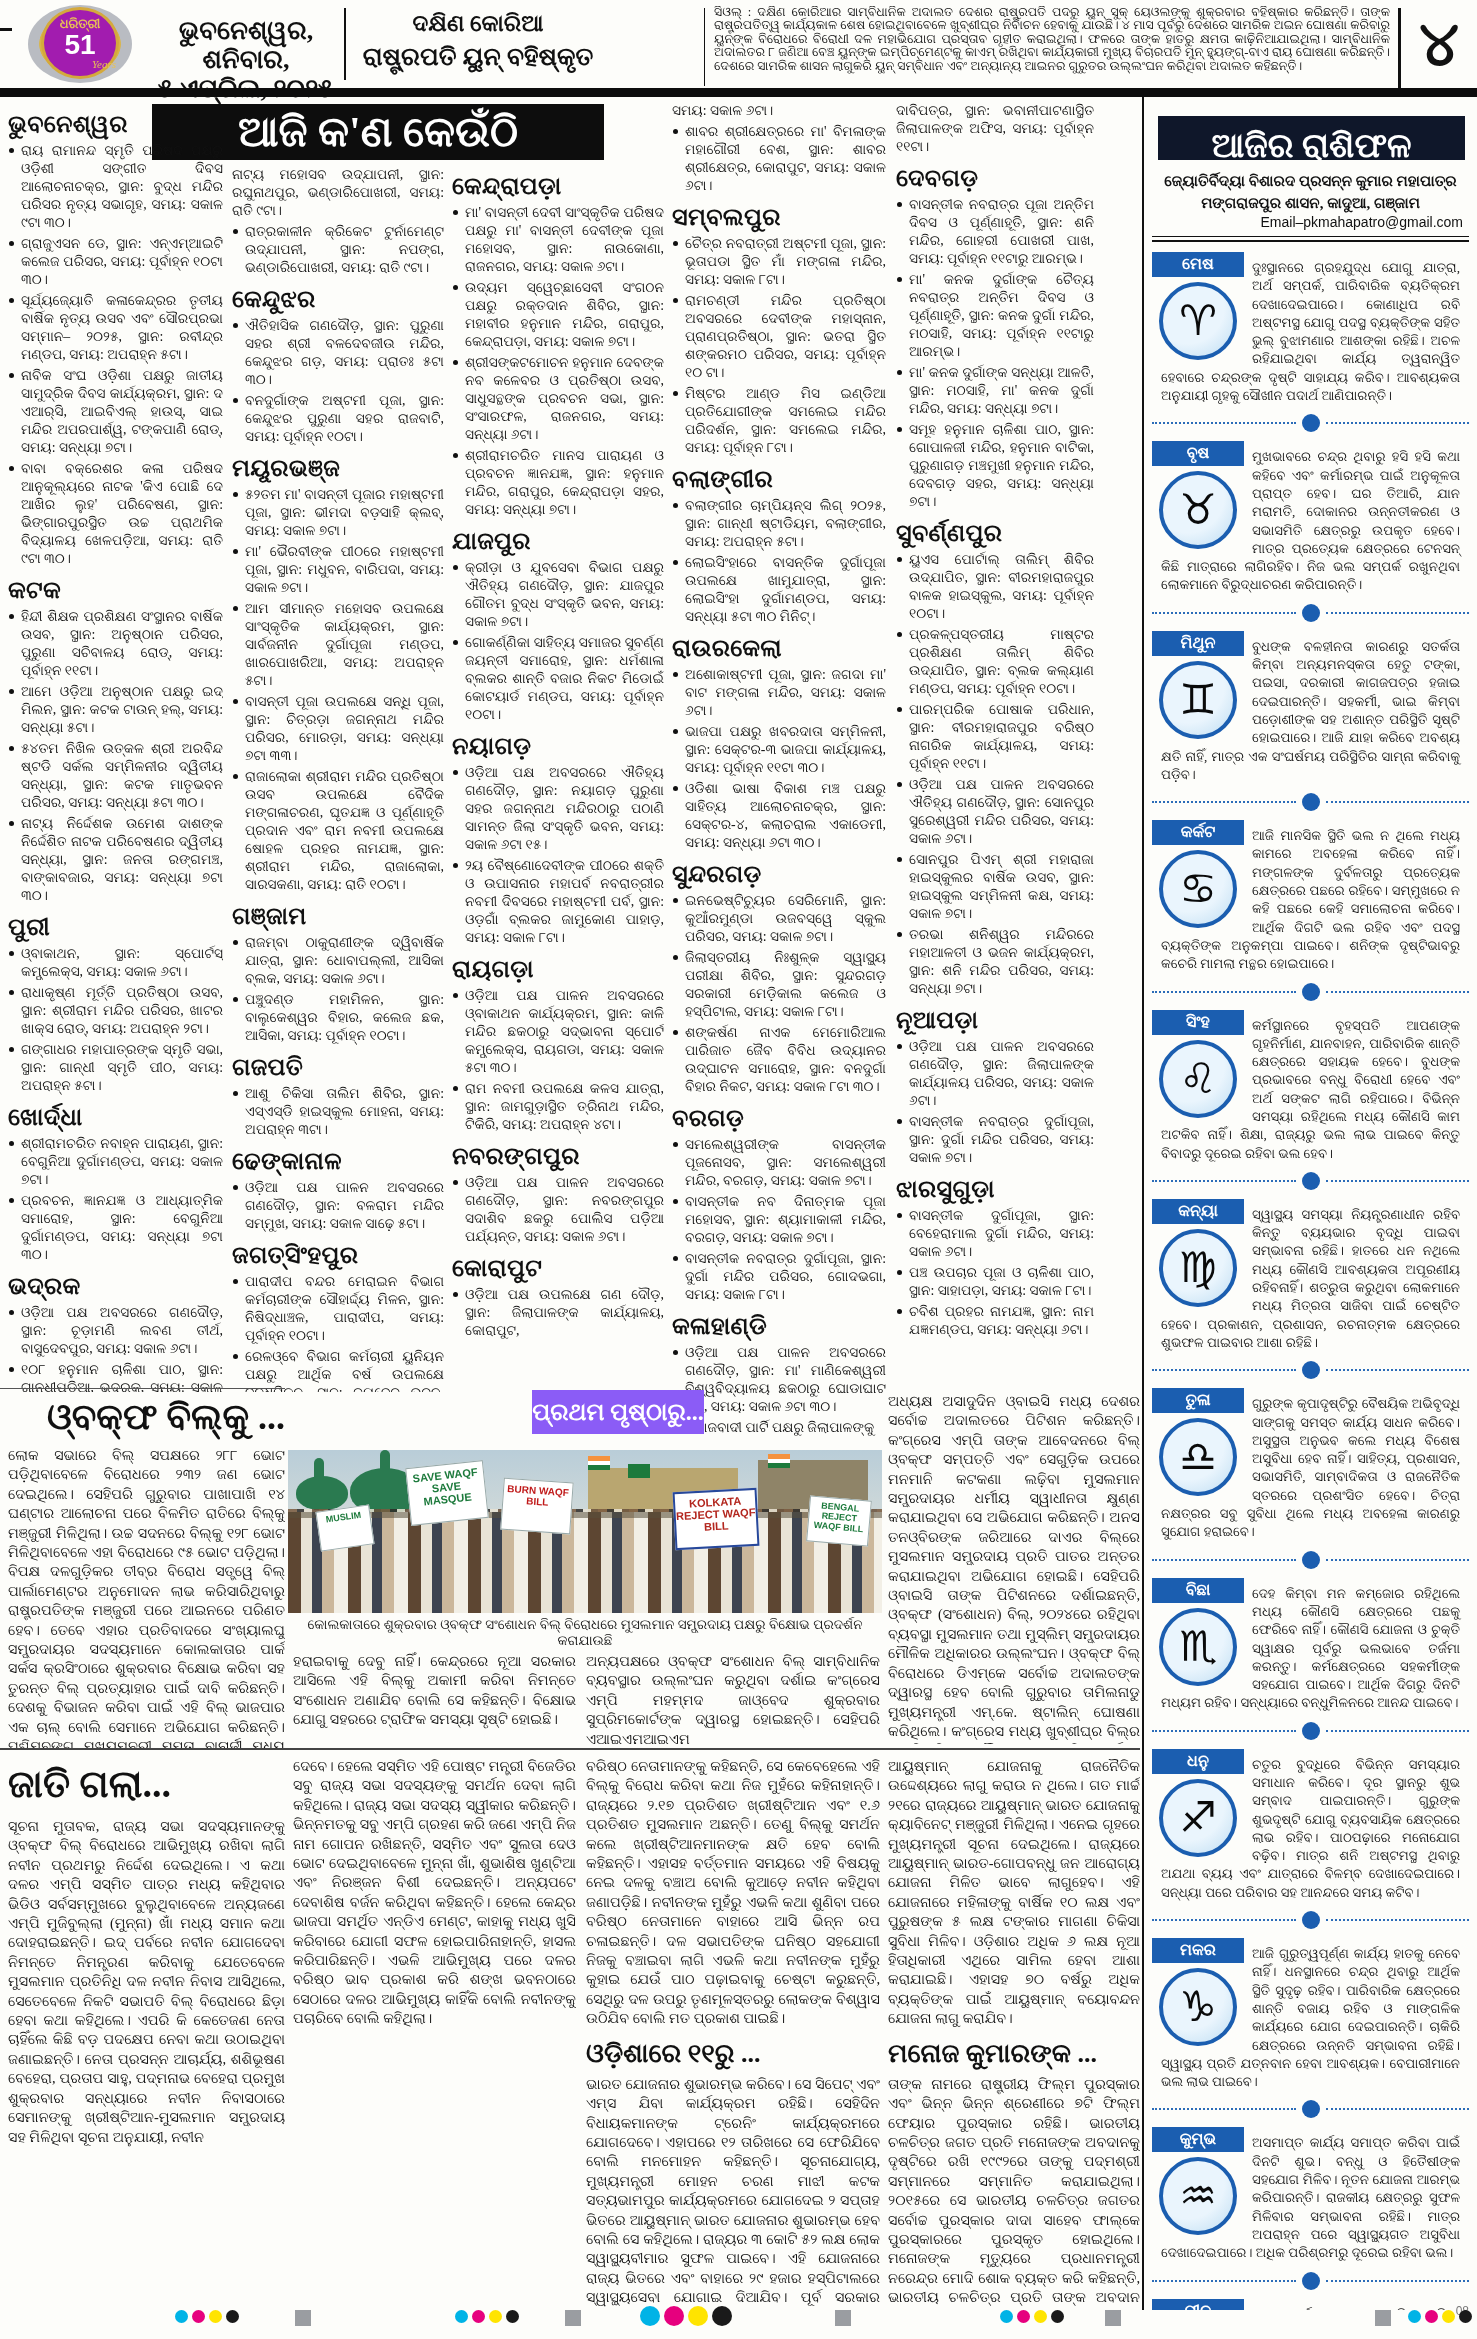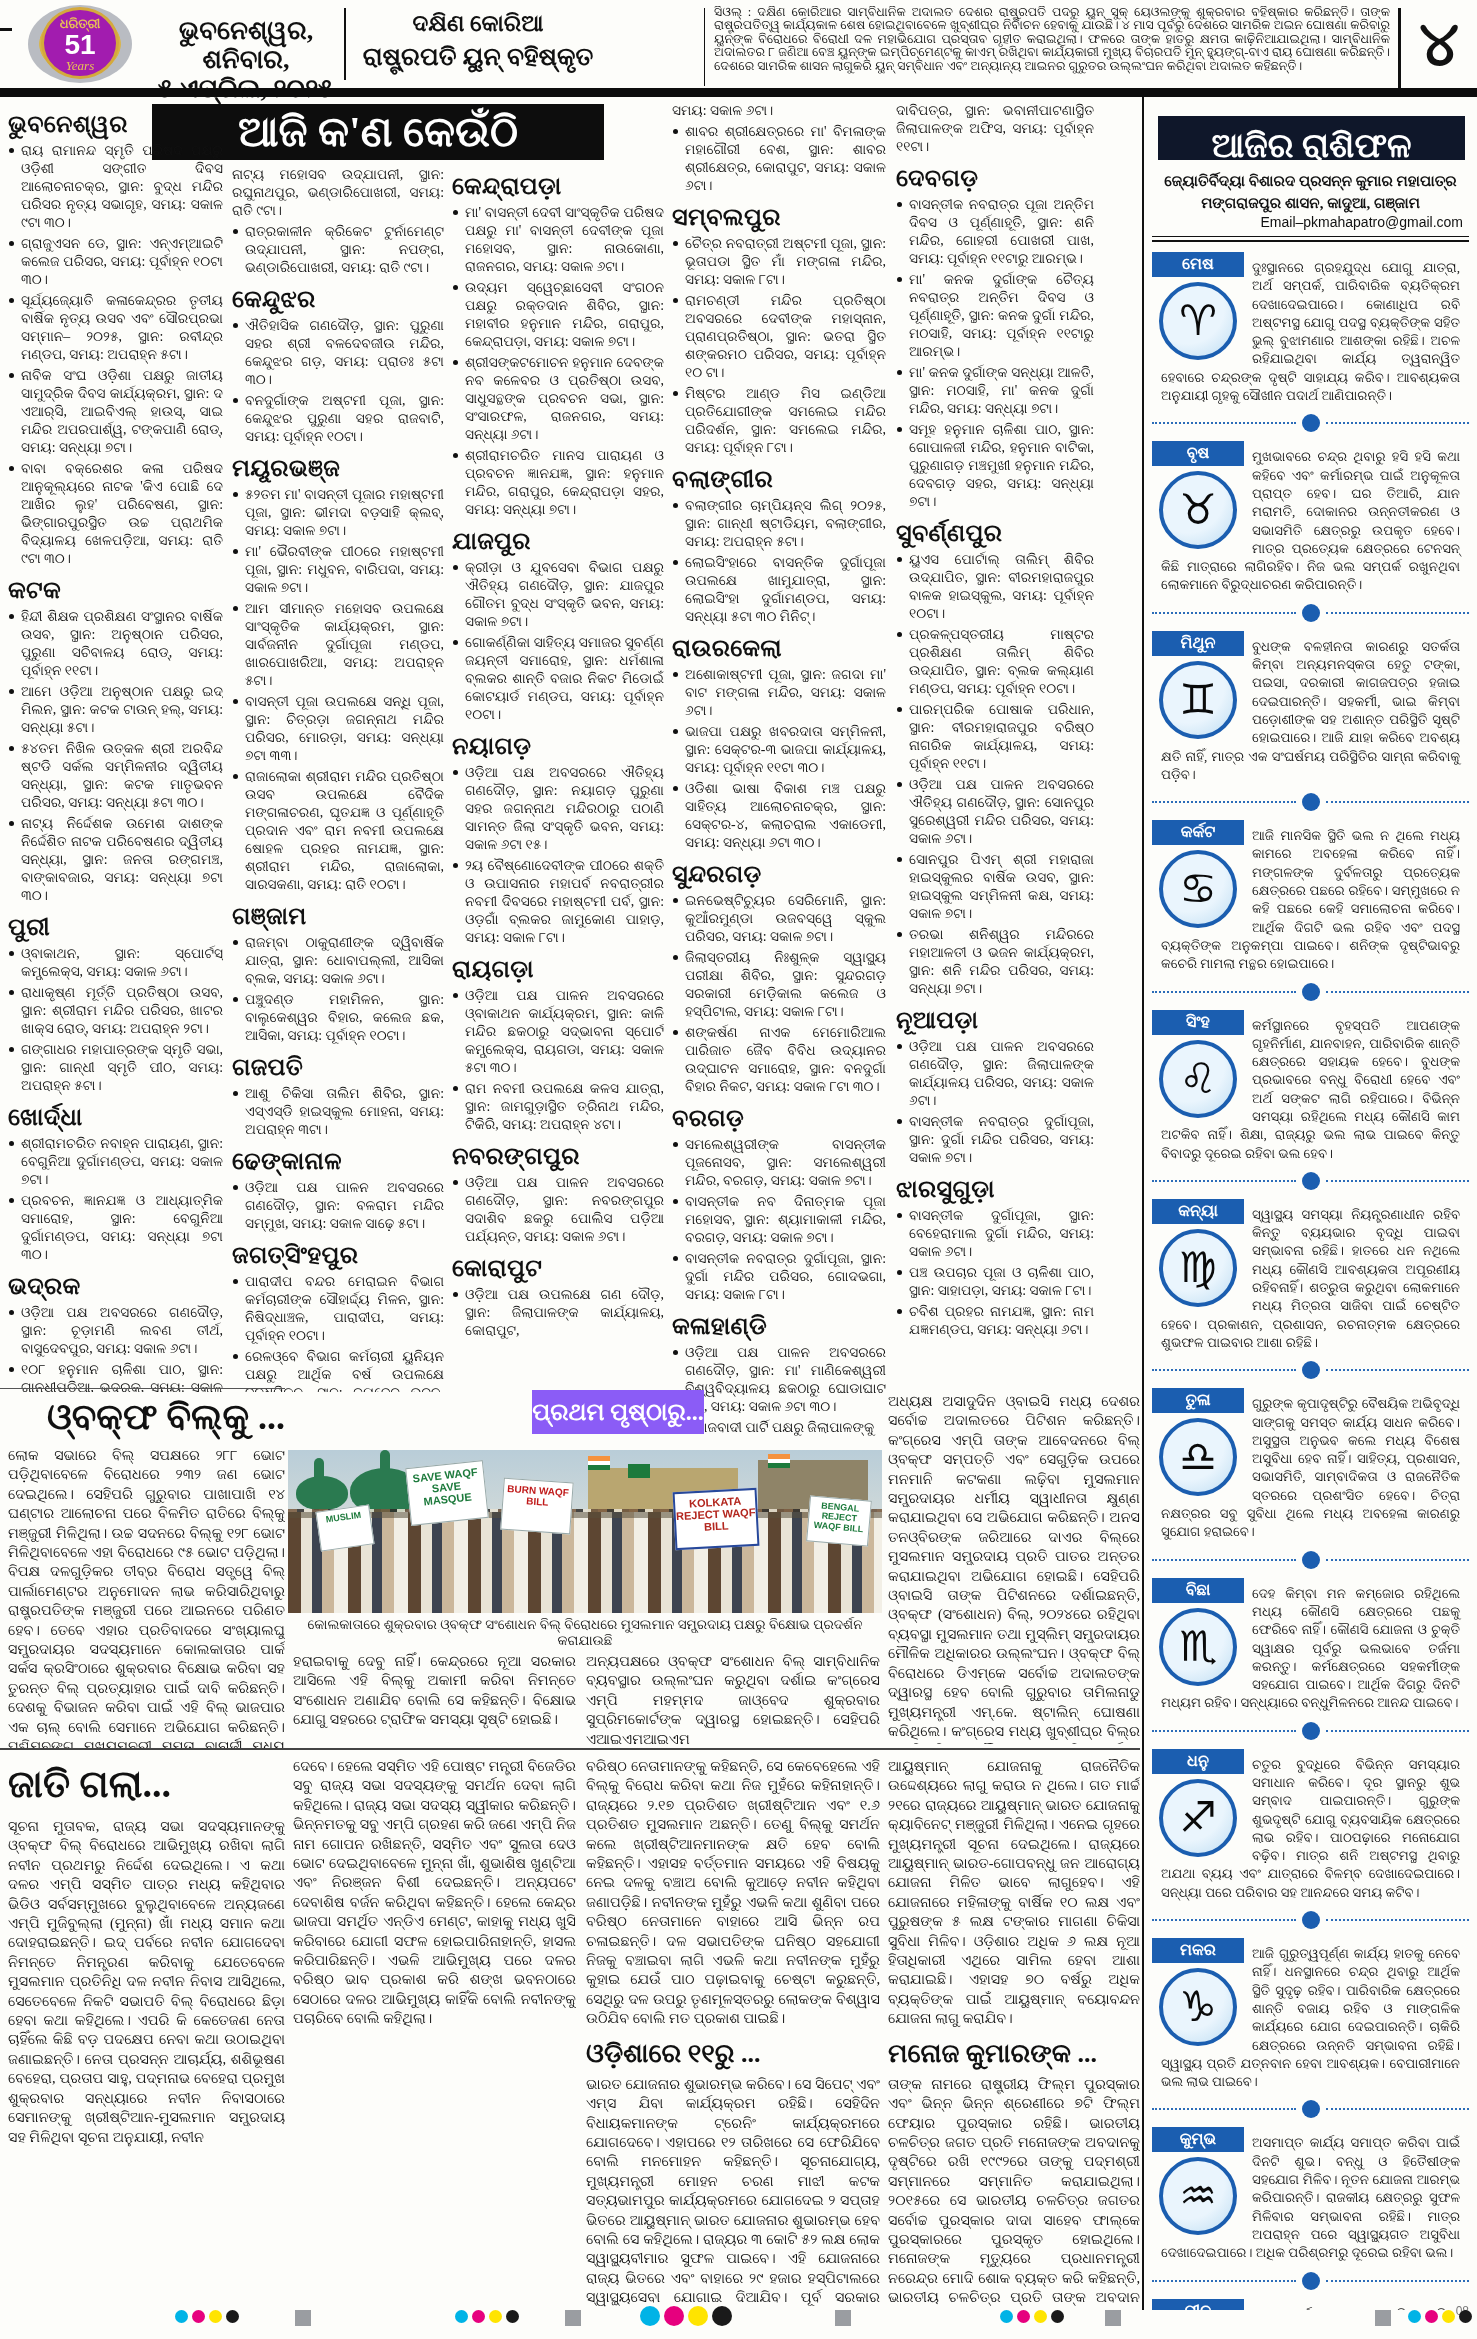--- a/index.html
+++ b/index.html
@@ -7,21 +7,21 @@
         font-family:"Liberation Serif","DejaVu Serif",serif;color:#111;overflow:hidden;}
   
   #masthead{position:absolute;left:0;top:0;width:1477px;height:88px;}
   #logo{position:absolute;left:24px;top:1px;width:114px;height:86px;}
   #logo .wreath{position:absolute;left:4px;top:4px;width:104px;height:78px;border-radius:50%;
       background:radial-gradient(ellipse at 50% 50%, #d9b54a 0 55%, #b9bcc2 56% 72%, #8f9298 73% 100%);}
   #logo .oval{position:absolute;left:17px;top:6px;width:78px;height:72px;border-radius:50%;
       background:#a21caf;border:3px solid #d4a93c;box-sizing:border-box;text-align:center;}
   #logo .t1{display:block;color:#e8c254;font-size:13px;font-weight:bold;margin-top:6px;}
   #logo .t2{display:block;color:#fff;font-size:28px;font-weight:bold;line-height:26px;font-family:"Liberation Sans",sans-serif;}
-  #logo .t3{display:block;color:#e8c254;font-size:13px;font-style:italic;}
+  #logo .t3{display:block;color:#e8c254;font-size:11px;font-style:italic;text-align:right;}
   .dateline{position:absolute;left:148px;top:16px;width:196px;height:60px;text-align:center;
       font-weight:bold;font-size:26px;line-height:29px;}
   .hrule-v{position:absolute;top:8px;width:2px;background:#111;}
   #headline-box{position:absolute;left:352px;top:8px;width:252px;height:74px;text-align:center;font-weight:bold;}
   #headline-box .h1{font-size:23px;line-height:32px;}
   #headline-box .h2{font-size:25px;line-height:34px;}
   #top-brief{position:absolute;left:714px;top:6px;width:676px;height:78px;font-size:12.6px;line-height:13.4px;
       text-align:justify;overflow:hidden;}
   #page-num{position:absolute;left:1404px;top:2px;width:70px;height:84px;font-size:62px;font-weight:bold;
       text-align:center;line-height:84px;font-family:"Liberation Sans",sans-serif;}

